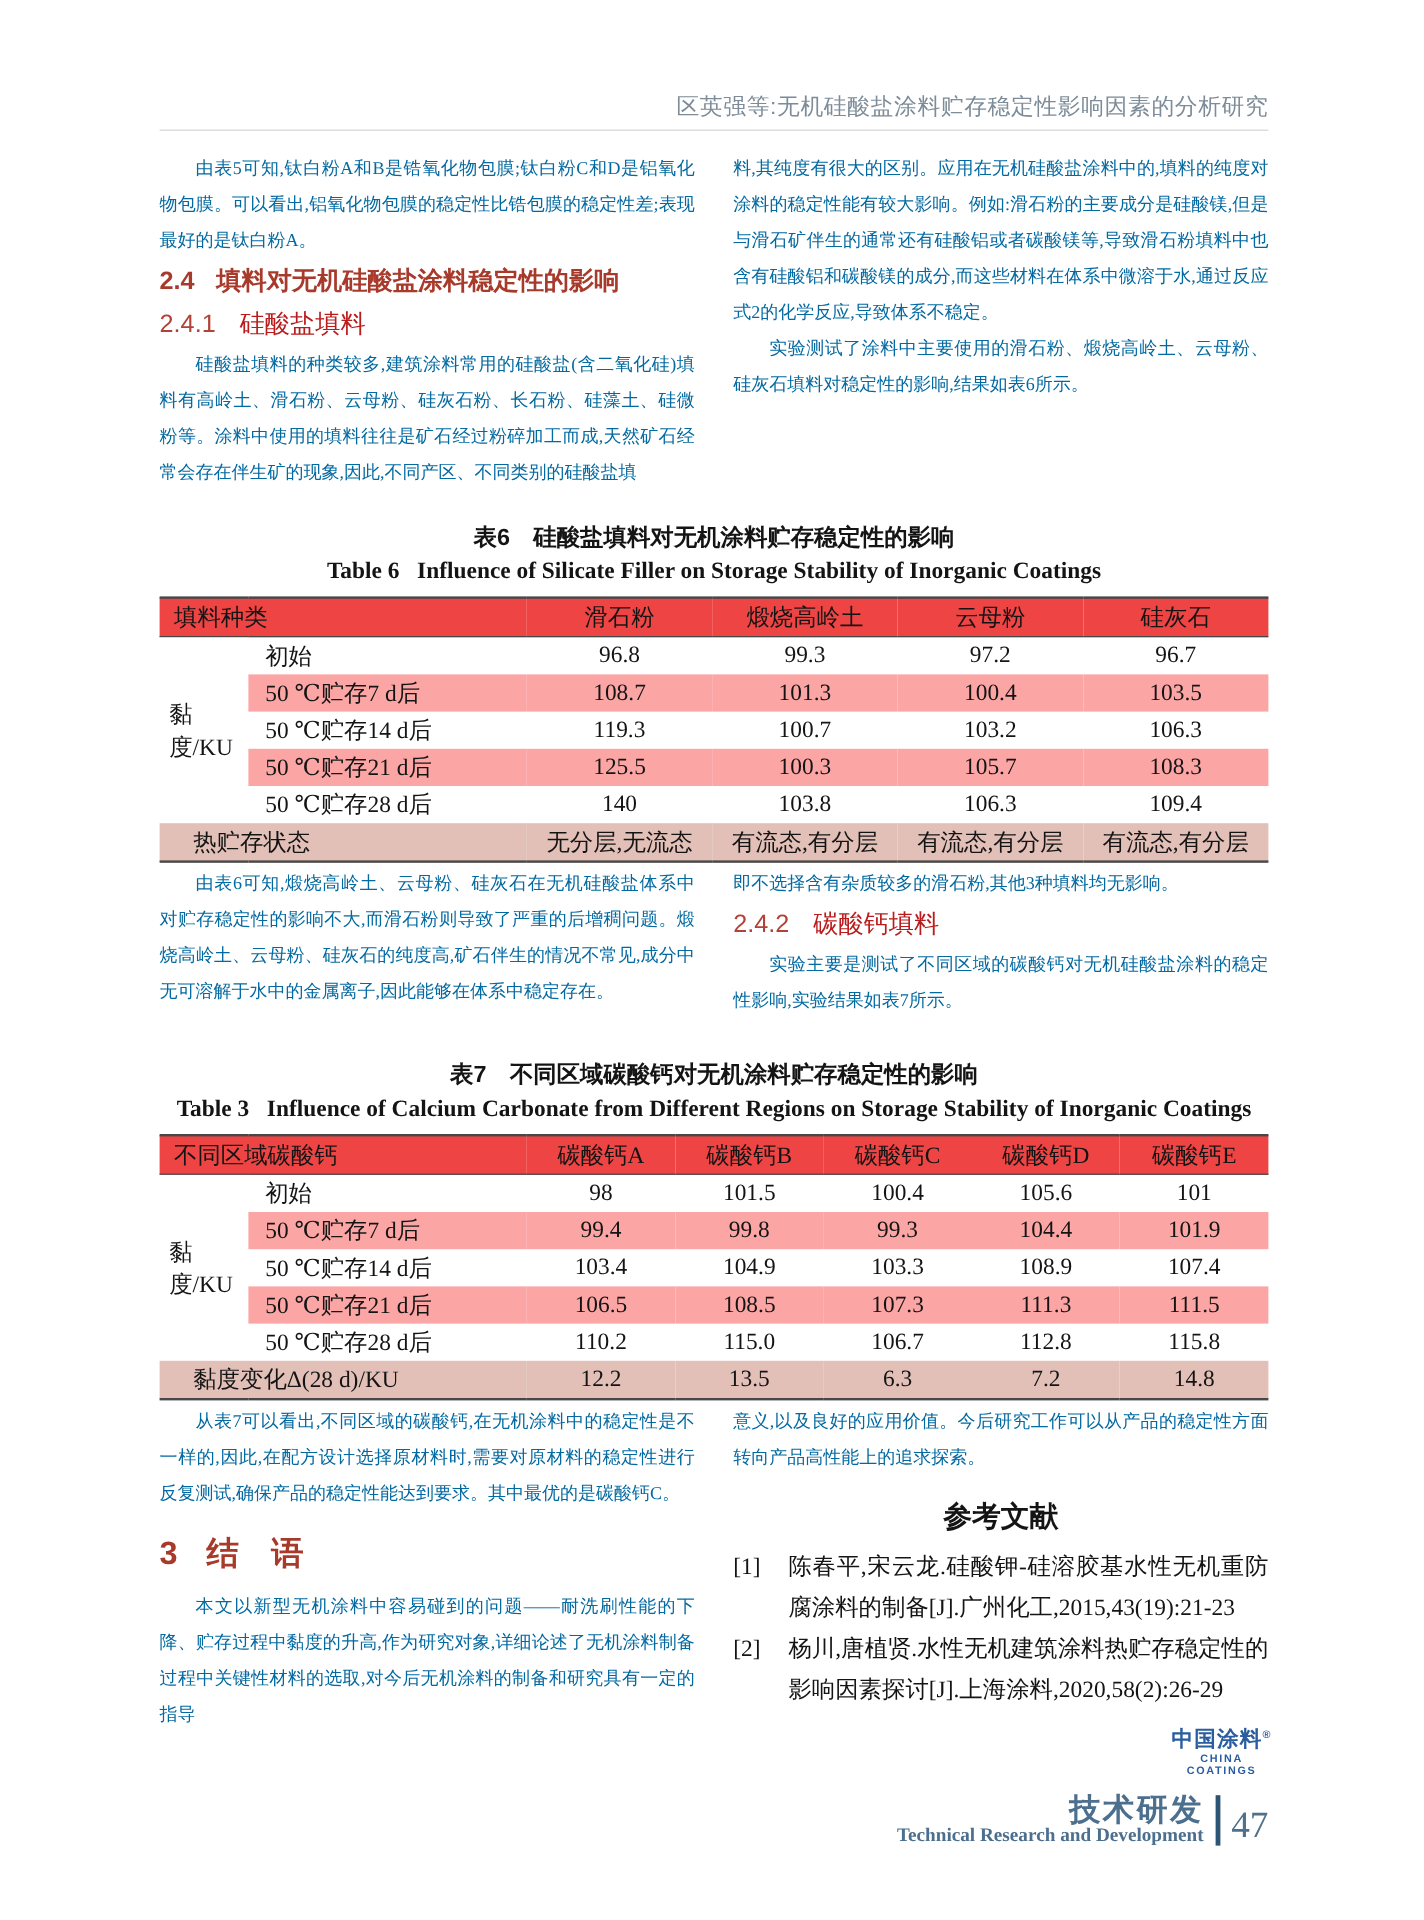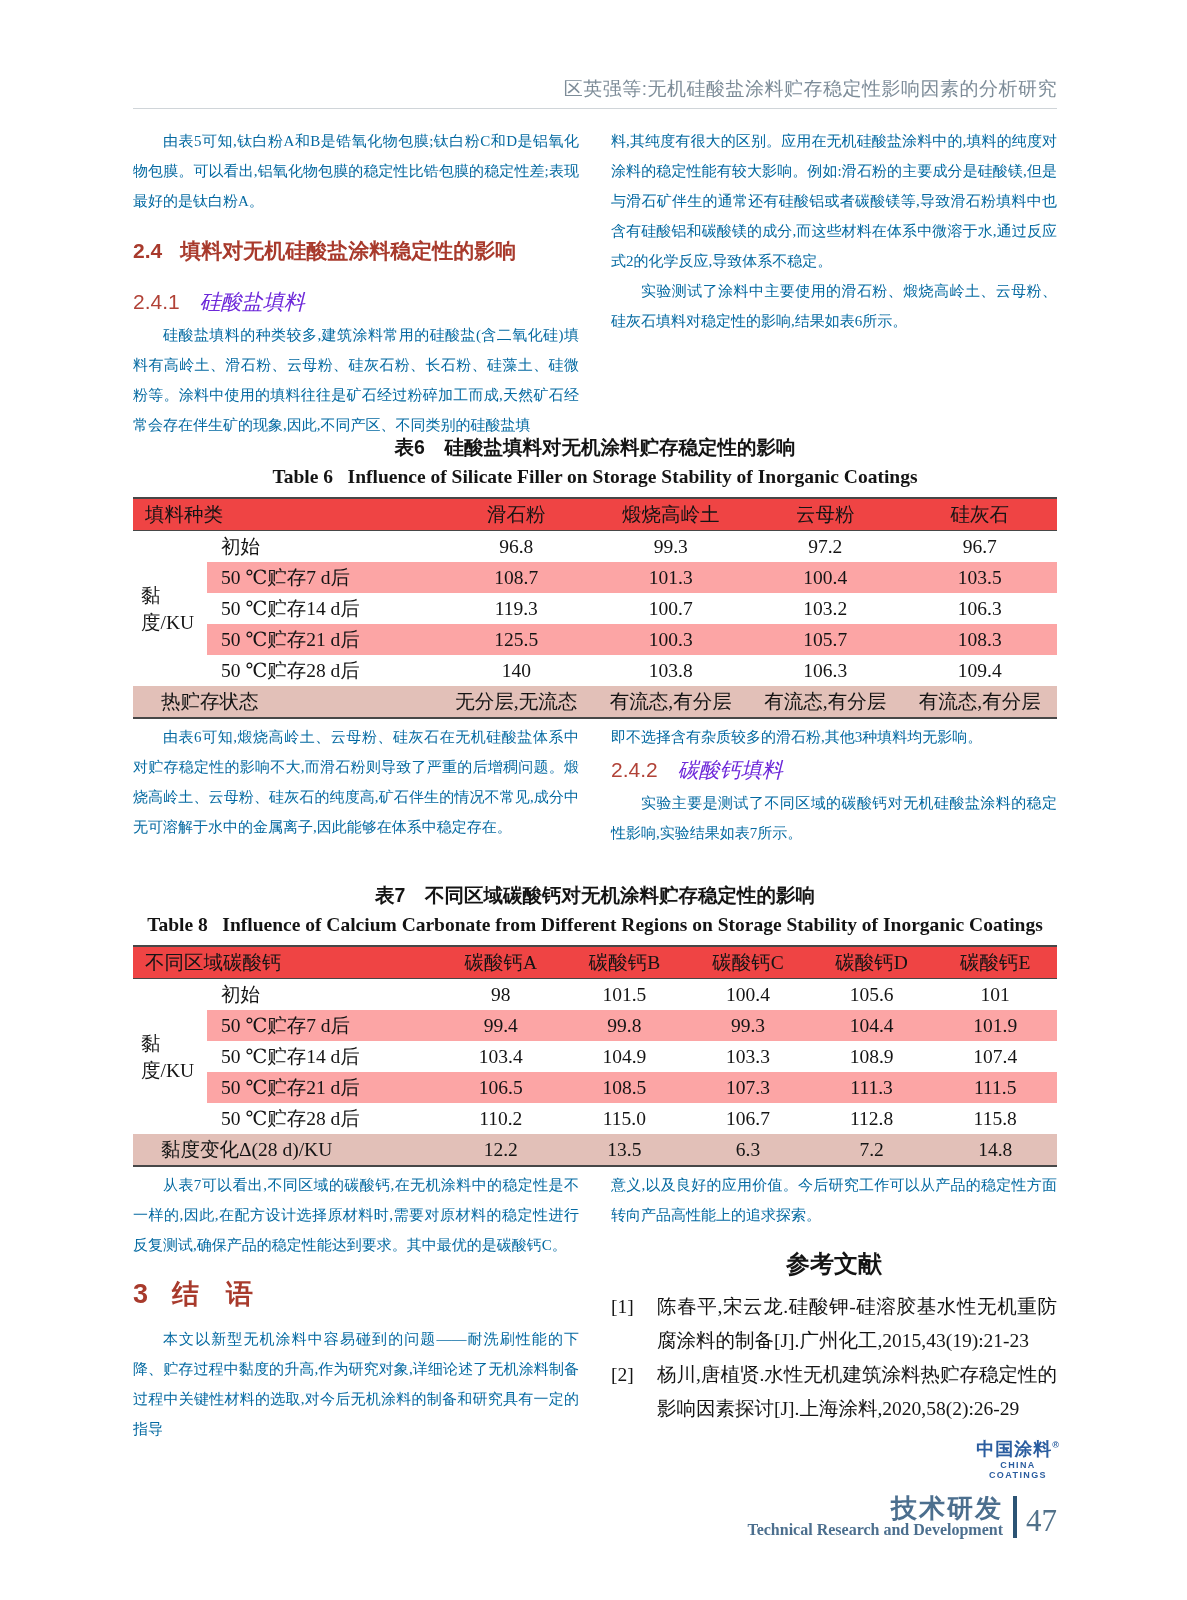--- a/index.html
+++ b/index.html
@@ -31,29 +31,29 @@
   .cols-bottom{top:1170px;}
   .para{
     margin:0;font-size:15px;line-height:30px;
     text-align:justify;color:#0369a1;
   }
   .indent{text-indent:2em;}
   
   .h-sec{
     font-family:"Liberation Sans","DejaVu Sans",sans-serif;
     font-weight:bold;font-size:21px;color:#a83a2c;
-    line-height:34px;margin:18px 0;
+    line-height:34px;margin:2px 0;
   }
   .h-sec .h-num{margin-right:18px;}
   .h-sub{line-height:32px;margin:2px 0;font-size:21px;}
   .h-sub .h-num{
     font-family:"Liberation Sans","DejaVu Sans",sans-serif;
     color:#b14237;margin-right:20px;
   }
-  .h-sub .h-title{color:#6d28d9;font-style:italic;}
+  .h-sub .h-title{color:#b91c1c;}
   .h-conclusion{
     font-family:"Liberation Sans","DejaVu Sans",sans-serif;
     font-weight:bold;font-size:27px;color:#a83a2c;
     margin:16px 0 12px 0;line-height:36px;
   }
   .h-conclusion .h-num{margin-right:24px;}
   
   .table-block{position:absolute;left:133px;width:924px;}
   .tb6{top:434px;}
   .tb7{top:882px;}
@@ -230,21 +230,21 @@
       <p class="para">即不选择含有杂质较多的滑石粉,其他3种填料均无影响。</p>
       <div class="h-sub">
         <span class="h-num">2.4.2</span><span class="h-title">碳酸钙填料</span>
       </div>
       <p class="para indent">实验主要是测试了不同区域的碳酸钙对无机硅酸盐涂料的稳定性影响,实验结果如表7所示。</p>
     </div>
   </div>
 
   <div class="table-block tb7">
     <div class="caption-zh">表7　不同区域碳酸钙对无机涂料贮存稳定性的影响</div>
-    <div class="caption-en">Table 8   Influence of Calcium Carbonate from Different Regions on Storage Stability of Inorganic Coatings</div>
+    <div class="caption-en">Table 3   Influence of Calcium Carbonate from Different Regions on Storage Stability of Inorganic Coatings</div>
     <table class="dtable">
         <colgroup>
           <col style="width: 74px;">
           <col style="width: 232px;">
           <col>
           <col>
           <col>
           <col>
           <col>
         </colgroup>

